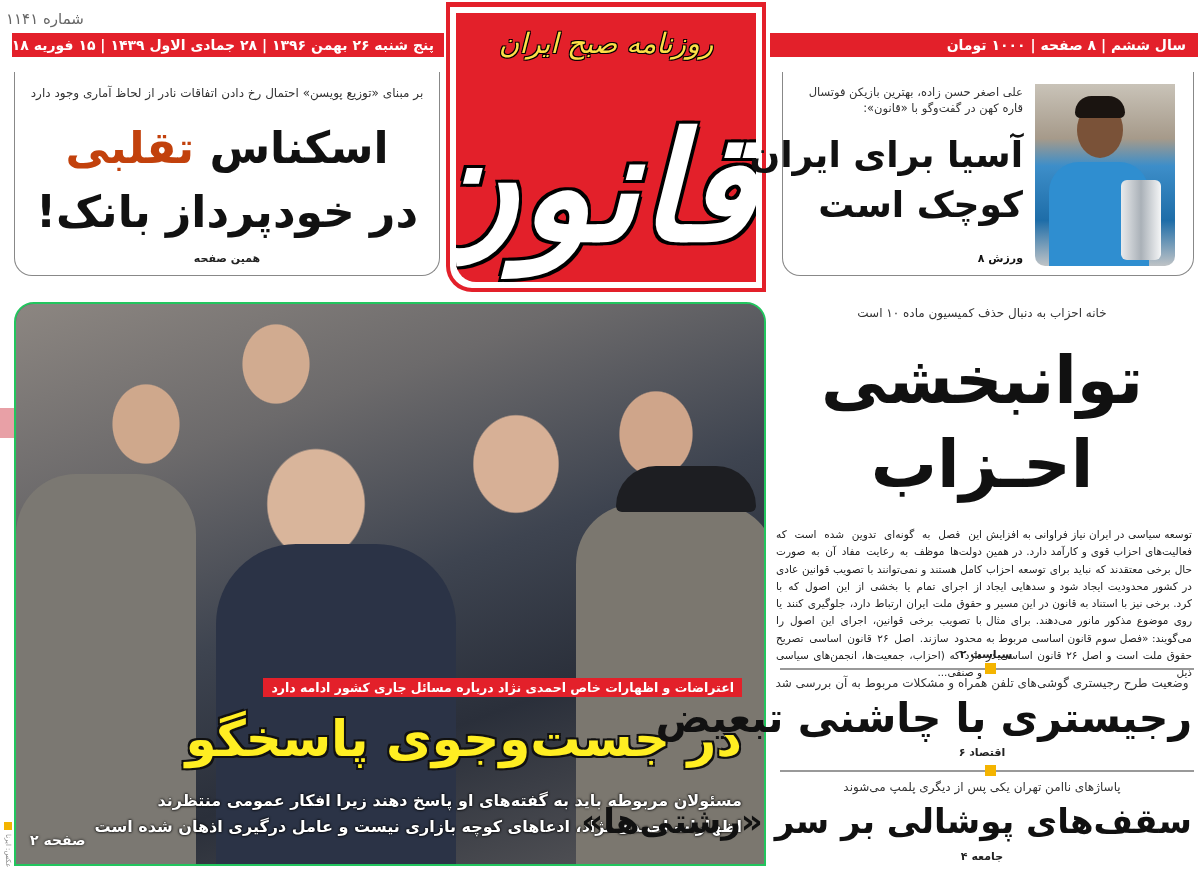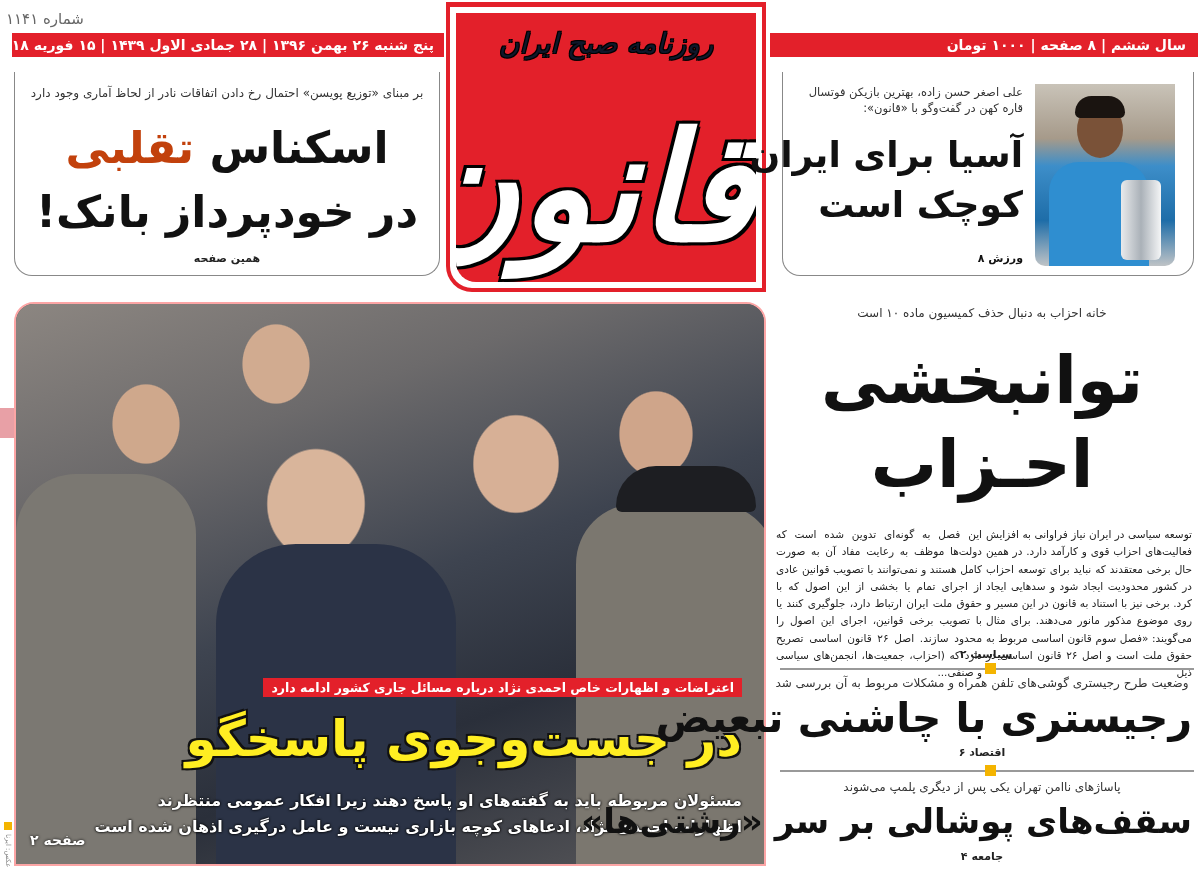--- a/index.html
+++ b/index.html
@@ -12,21 +12,21 @@
   .issue-no { left: 6px; top: 10px; font-size: 15px; color: #666; direction: rtl; }
 
   
   .redbar { background: #e3202a; color: #fff; height: 24px; line-height: 24px; font-size: 14px; font-weight: bold; white-space: nowrap; overflow: hidden; }
   .date-bar { left: 12px; top: 33px; width: 432px; padding-right: 10px; text-align: right; }
   .year-bar { left: 770px; top: 33px; width: 428px; padding-right: 12px; text-align: right; }
 
   
   .logo-outer { left: 446px; top: 2px; width: 320px; height: 290px; border: 4px solid #e3202a; border-top-width: 5px; border-radius: 0 0 0 26px; background: #fff; }
   .logo-inner { position: absolute; left: 6px; top: 6px; right: 6px; bottom: 6px; background: #e3202a; border-radius: 0 0 0 20px; overflow: hidden; }
-  .logo-tagline { position: absolute; top: 14px; left: 0; right: 0; text-align: center; font-family: "DejaVu Serif", serif; font-style: italic; font-size: 28px; color: #0f172a; text-shadow: -1px -1px 0 #000, 1px -1px 0 #000, -1px 1px 0 #000, 1px 1px 0 #000; }
+  .logo-tagline { position: absolute; top: 14px; left: 0; right: 0; text-align: center; font-family: "DejaVu Serif", serif; font-style: italic; font-size: 28px; color: #fde047; text-shadow: -1px -1px 0 #000, 1px -1px 0 #000, -1px 1px 0 #000, 1px 1px 0 #000; }
   .logo-name { position: absolute; top: 60px; left: 0; right: 0; text-align: center; font-family: "DejaVu Serif", serif; font-weight: bold; font-style: italic; font-size: 150px; line-height: 190px; color: #fff; text-shadow: -3px -3px 0 #000, 3px -3px 0 #000, -3px 3px 0 #000, 3px 3px 0 #000; margin-top: 19px; }
 
   
   .box { border: 1.5px solid #888; border-top: none; border-radius: 0 0 18px 18px; background: #fff; }
   .box-left { left: 14px; top: 72px; width: 426px; height: 204px; }
   .box-right { left: 782px; top: 72px; width: 412px; height: 204px; }
 
   .kicker { font-size: 12px; color: #333; text-align: center; white-space: nowrap; }
   .src { font-size: 11px; font-weight: bold; color: #222; text-align: center; }
 
@@ -41,21 +41,21 @@
   .rb-photo { position: absolute; right: 18px; top: 12px; width: 140px; height: 182px; border-radius: 0 0 10px 10px; overflow: hidden; background: linear-gradient(180deg, #c9c3b8 0%, #a69a8a 30%, #3d8ec9 45%, #1e6da8 75%, #bfc3c6 100%); }
   .rb-photo .face { position: absolute; left: 42px; top: 18px; width: 46px; height: 56px; border-radius: 50%; background: #7a5238; }
   .rb-photo .hair { position: absolute; left: 40px; top: 12px; width: 50px; height: 22px; border-radius: 24px 24px 8px 8px; background: #1a1410; }
   .rb-photo .jersey { position: absolute; left: 14px; top: 78px; width: 100px; height: 110px; border-radius: 30px 30px 0 0; background: #2f8ed0; }
   .rb-photo .trophy { position: absolute; left: 86px; top: 96px; width: 40px; height: 80px; border-radius: 6px; background: linear-gradient(90deg, #e8eaec, #aab1b8, #f4f5f6); }
   .rb-kicker { position: absolute; top: 12px; right: 170px; width: 230px; text-align: right; font-size: 11.5px; line-height: 16px; color: #333; }
   .rb-head { position: absolute; top: 58px; right: 170px; width: 230px; font-size: 36px; font-weight: bold; line-height: 50px; white-space: nowrap; }
   .rb-src { position: absolute; top: 180px; right: 170px; width: 230px; text-align: right; font-size: 11px; font-weight: bold; }
 
   
-  .main-photo { left: 14px; top: 302px; width: 752px; height: 564px; border: 2px solid #fca5a5; border-radius: 20px 20px 0 0; overflow: hidden; background: #555; padding-left: 32px; }
+  .main-photo { left: 14px; top: 302px; width: 752px; height: 564px; border: 2px solid #22c55e; border-radius: 20px 20px 0 0; overflow: hidden; background: #555; padding-left: 32px; }
   .mp-bg { position: absolute; inset: 0; background:
       radial-gradient(ellipse 80px 90px at 300px 200px, #d9b59b 0 60%, transparent 62%),
       radial-gradient(ellipse 70px 80px at 500px 160px, #d7b096 0 60%, transparent 62%),
       radial-gradient(ellipse 60px 70px at 640px 130px, #cfa58a 0 60%, transparent 62%),
       radial-gradient(ellipse 60px 70px at 680px 260px, #c99e84 0 60%, transparent 62%),
       radial-gradient(ellipse 55px 65px at 260px 60px, #d1ab90 0 60%, transparent 62%),
       radial-gradient(ellipse 55px 65px at 130px 120px, #cfa88c 0 60%, transparent 62%),
       linear-gradient(160deg, #8c8681 0%, #6c6a6b 25%, #3e4450 50%, #2a2f3a 70%, #5b5a5c 100%); }
   .mp-suit { position: absolute; left: 200px; top: 240px; width: 240px; height: 330px; border-radius: 80px 80px 0 0; background: #2b3346; }
   .mp-uniform-l { position: absolute; left: 0; top: 170px; width: 180px; height: 400px; border-radius: 60px 60px 0 0; background: #7b7872; }

